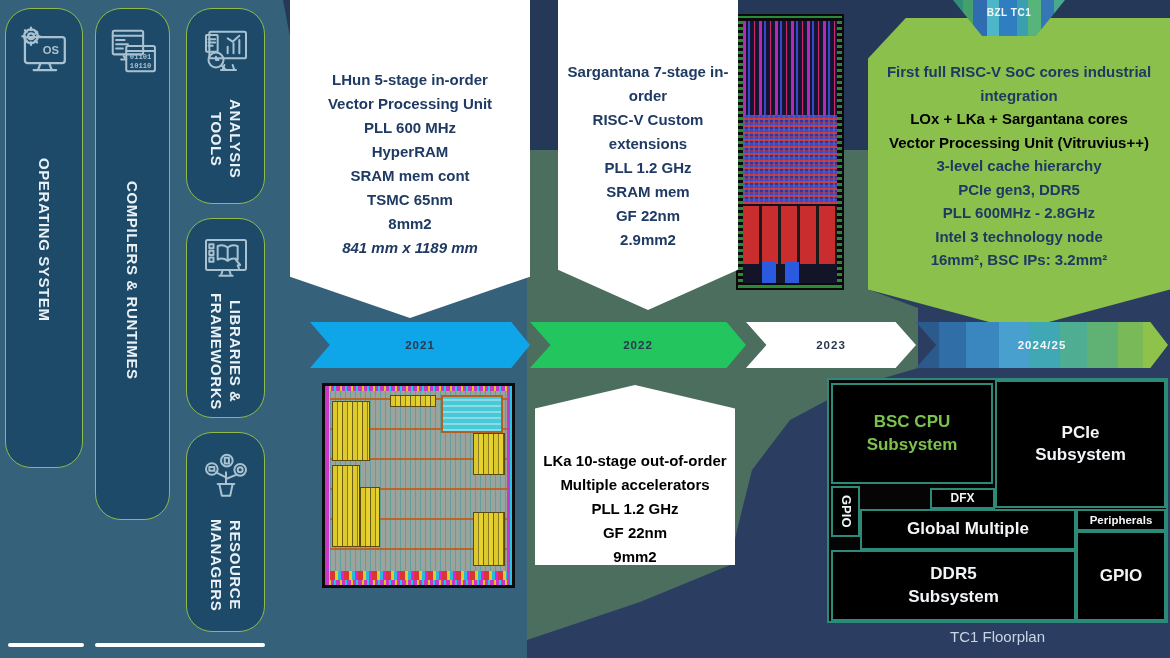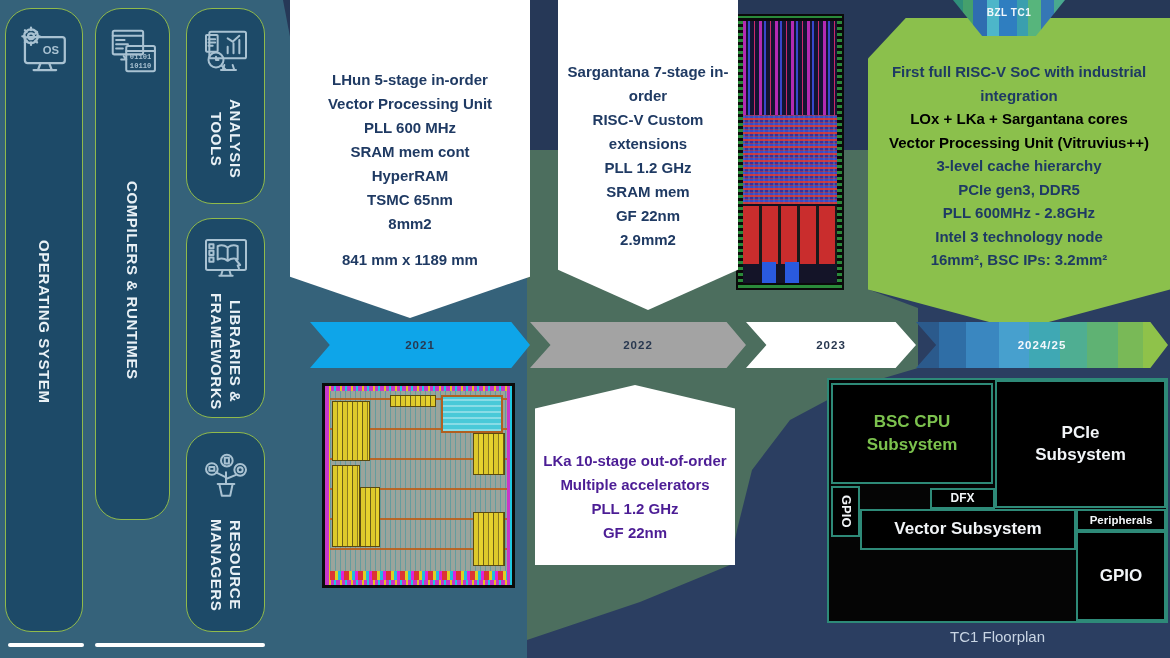--- a/index.html
+++ b/index.html
@@ -16,60 +16,60 @@
            850px 388px,790px 420px,752px 470px,737px 530px,730px 565px,640px 602px,527px 640px);}
 
   
   .pill{background:#1D4A68;border:1.5px solid #90BA4B;border-radius:26px;
         display:flex;flex-direction:column;align-items:center;box-sizing:border-box;}
   .pill svg{margin-top:16px;flex:none;}
   .vlabel{flex:1;display:flex;align-items:center;justify-content:center;
           writing-mode:vertical-rl;color:#E9F1F6;font-weight:bold;font-size:15px;
           letter-spacing:.6px;line-height:1.3;text-align:center;}
   .tallpad{padding-bottom:64px;}
-  #pill-os{left:5px;top:8px;width:78px;height:624px;}
+  #pill-os{left:5px;top:8px;width:78px;height:460px;}
   #pill-comp{left:95px;top:8px;width:75px;height:512px;gap:28px;}
   #pill-ana{left:186px;top:8px;width:79px;height:196px;}
   #pill-lib{left:186px;top:218px;width:79px;height:200px;}
   #pill-res{left:186px;top:432px;width:79px;height:200px;}
   .bar{background:#FFFFFF;height:4px;border-radius:2px;top:643px;}
   #bar1{left:8px;width:76px;}
   #bar2{left:95px;width:170px;}
 
   
   .pennant{background:#FFFFFF;clip-path:polygon(0 0,100% 0,100% 87%,50% 100%,0 87%);
            color:#1F3A63;font-weight:bold;font-size:15px;text-align:center;box-sizing:border-box;}
   .pennant .ln{line-height:24px;}
   #co-lhun{left:290px;top:0;width:240px;height:318px;padding-top:68px;}
   #co-sarg{left:558px;top:0;width:180px;height:310px;padding-top:60px;}
   #co-lka{left:535px;top:385px;width:200px;height:180px;
           clip-path:polygon(50% 0,100% 13%,100% 100%,0 100%,0 13%);padding-top:64px;
-          background:#FFFFFF;color:#4c1d95;font-weight:bold;font-size:15px;text-align:center;box-sizing:border-box;}
+          background:#FFFFFF;color:#000000;font-weight:bold;font-size:15px;text-align:center;box-sizing:border-box;}
   #co-lka .ln{line-height:24px;}
-  .foot{margin-top:12px;line-height:24px;}
+  .foot{line-height:24px;font-style:italic;}
   #co-soc{left:868px;top:18px;width:302px;height:312px;background:#8BC04C;
           clip-path:polygon(0 13%,12.5% 0,100% 0,100% 87%,50% 100%,0 87%);
           color:#1E3A63;font-weight:bold;font-size:15px;text-align:center;
           box-sizing:border-box;padding:42px 14px 0 14px;}
   #co-soc .ln{line-height:23.5px;}
   #co-soc .white{color:#000000;}
 
   
   #ribbon{left:953px;top:0;width:112px;height:36px;color:#F2F7FB;font-weight:bold;
           font-size:10px;letter-spacing:.5px;text-align:center;line-height:26px;
           clip-path:polygon(0 0,100% 0,74% 100%,26% 100%);
           background:linear-gradient(90deg,#2F8F7A 0 9%,#45A06C 9% 18%,#2F6DB0 18% 30%,
             #4DB6C9 30% 41%,#2F7EC0 41% 57%,#3A9FAE 57% 67%,#57B57C 67% 79%,
             #3577B5 79% 90%,#49A98F 90% 100%);}
 
   
   .arrow{top:322px;height:46px;display:flex;align-items:center;justify-content:center;
          font-weight:bold;font-size:11.5px;letter-spacing:1px;color:#283850;}
   #ar1{left:310px;width:220px;background:#0ea5e9;clip-path:polygon(0 0,91.5% 0,100% 50%,91.5% 100%,0 100%,9% 50%);}
-  #ar2{left:530px;width:216px;background:#a3a3a3;clip-path:polygon(0 0,91% 0,100% 50%,91% 100%,0 100%,9.5% 50%);align-items:center;}
+  #ar2{left:530px;width:216px;background:#22c55e;clip-path:polygon(0 0,91% 0,100% 50%,91% 100%,0 100%,9.5% 50%);align-items:center;}
   #ar3{left:746px;width:170px;background:#fff;clip-path:polygon(0 0,88% 0,100% 50%,88% 100%,0 100%,12% 50%);}
   #ar4{left:916px;width:252px;color:#F4F8FC;
        clip-path:polygon(0 0,93% 0,100% 50%,93% 100%,0 100%,8% 50%);
        background:linear-gradient(90deg,#2B5A8C 0 9%,#2F6EA6 9% 20%,#3A87C0 20% 33%,
          #47A0CE 33% 45%,#3FA8B4 45% 57%,#4FAE92 57% 68%,#5FB273 68% 80%,
          #79B957 80% 90%,#8FC24A 90% 100%);}
 
   
   #die-sq{left:322px;top:383px;width:193px;height:205px;background:#0B0B0B;}
   #die-sq .ring{position:absolute;inset:3px;
@@ -217,45 +217,46 @@
       <div class="yb" style="left:60px;top:4px;width:44px;height:10px;"></div>
       <div class="cy"></div>
       <div class="padrow"></div>
     </div>
   </div>
 
   <div class="abs pennant" id="co-lhun">
     <span class="ln linetxt">LHun 5-stage in-order</span>
     <span class="ln linetxt">Vector Processing Unit</span>
     <span class="ln linetxt">PLL 600 MHz</span>
+    <span class="ln linetxt">HyperRAM</span>
     <span class="ln linetxt">SRAM mem cont</span>
-    <span class="ln linetxt">HyperRAM</span>
     <span class="ln linetxt">TSMC 65nm</span>
     <span class="ln linetxt">8mm2</span>
     <span class="ln linetxt foot">841 mm x 1189 mm</span>
   </div>
 
   <div class="abs pennant" id="co-sarg">
     <span class="ln linetxt">Sargantana 7-stage in-order</span>
     <span class="ln linetxt">RISC-V Custom extensions</span>
     <span class="ln linetxt">PLL 1.2 GHz</span>
     <span class="ln linetxt">SRAM mem</span>
     <span class="ln linetxt">GF 22nm</span>
     <span class="ln linetxt">2.9mm2</span>
   </div>
 
   <div class="abs" id="co-lka">
     <span class="ln linetxt">LKa 10-stage out-of-order</span>
     <span class="ln linetxt">Multiple accelerators</span>
     <span class="ln linetxt">PLL 1.2 GHz</span>
     <span class="ln linetxt">GF 22nm</span>
+    <span class="ln linetxt">9mm2</span>
   </div>
 
   <div class="abs" id="co-soc">
-    <span class="ln linetxt">First full RISC-V SoC with industrial integration</span>
+    <span class="ln linetxt">First full RISC-V SoC cores industrial integration</span>
     <span class="ln linetxt white">LOx + LKa + Sargantana cores</span>
     <span class="ln linetxt white">Vector Processing Unit (Vitruvius++)</span>
     <span class="ln linetxt">3-level cache hierarchy</span>
     <span class="ln linetxt">PCIe gen3, DDR5</span>
     <span class="ln linetxt">PLL 600MHz - 2.8GHz</span>
     <span class="ln linetxt">Intel 3 technology node</span>
     <span class="ln linetxt">16mm², BSC IPs: 3.2mm²</span>
   </div>
 
   <div class="abs" id="ribbon">
@@ -282,24 +283,27 @@
     <div class="blk" id="blk-pcie">
       <div style="width:110px;">PCIe Subsystem</div>
     </div>
     <div class="blk" id="blk-gpiol">
       <div class="vtxt">GPIO</div>
     </div>
     <div class="blk" id="blk-dfx">
       <div>DFX</div>
     </div>
     <div class="blk" id="blk-glob">
-      <div>Vector Subsystem</div>
+      <div>Global Multiple</div>
     </div>
     <div class="blk" id="blk-peri">
       <div>Peripherals</div>
     </div>
+    <div class="blk" id="blk-ddr5">
+      <div style="width:120px;">DDR5 Subsystem</div>
+    </div>
     <div class="blk" id="blk-gpior">
       <div>GPIO</div>
     </div>
   </div>
   <div class="abs" id="fp-caption">TC1 Floorplan</div>
 
 </div>
 
 </body></html>

